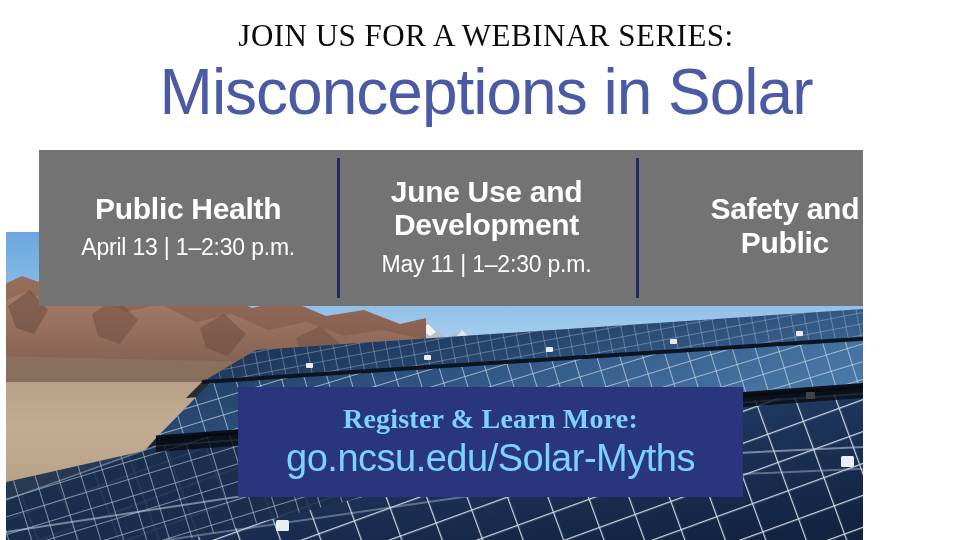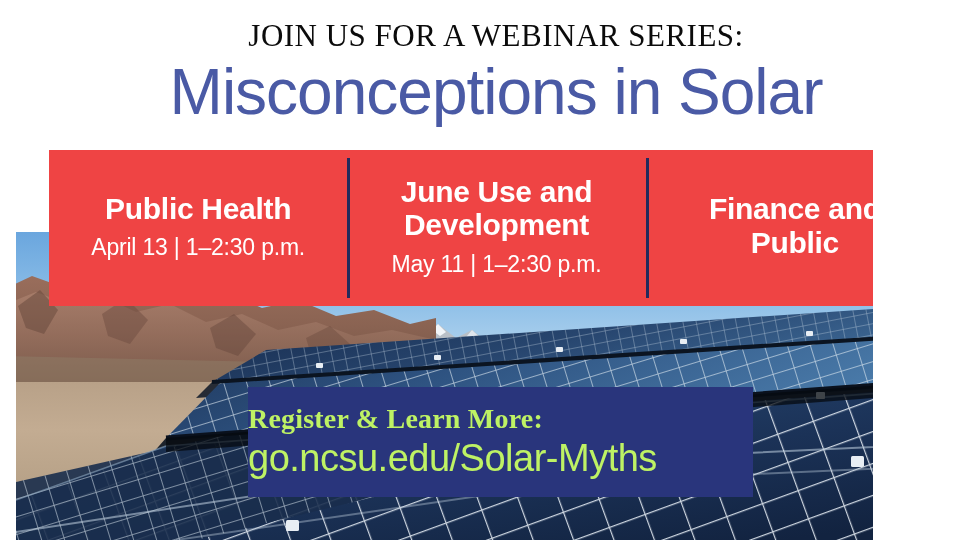--- a/index.html
+++ b/index.html
@@ -4,21 +4,21 @@
 <style>
   * { margin:0; padding:0; box-sizing:border-box; }
   html,body { width:960px; height:540px; overflow:hidden; }
   body {
     font-family:"Liberation Sans", sans-serif;
     background:#ffffff;
     position:relative;
   }
 
   
-  #stage { position:absolute; left:16px; top:0; width:857px; height:540px; overflow:hidden; background:#fff; }
+  #stage { position:absolute; left:6px; top:0; width:857px; height:540px; overflow:hidden; background:#fff; }
 
   
   .photo { position:absolute; left:0; top:232px; width:960px; height:308px; overflow:hidden; }
   .photo .sky {
     position:absolute; left:0; top:0; width:960px; height:130px;
     background:linear-gradient(#6aa6de 0%, #8fc0e8 55%, #b6d6ef 100%);
   }
   
   .peaks {
     position:absolute; left:330px; top:84px; width:330px; height:50px;
@@ -46,21 +46,21 @@
     position:absolute; left:0; top:58px; width:960px;
     text-align:center;
     font-family:"Liberation Sans", sans-serif;
     font-weight:normal; font-size:64px; letter-spacing:-1px;
     color:#4a5aa5; line-height:1.08; white-space:nowrap;
   }
 
   
   .panel {
     position:absolute; left:33px; top:150px; width:895px; height:156px;
-    background:#ef4444;
+    background:#737373;
     display:flex; align-items:stretch;
   }
   .session {
     flex:1 1 0; position:relative;
     display:flex; flex-direction:column; align-items:center; justify-content:center;
     padding:6px 8px 10px;
     color:#ffffff;
   }
   .session + .session::before {
     content:""; position:absolute; left:0; top:8px; bottom:8px; width:3px;
@@ -72,22 +72,22 @@
   }
   .s-date {
     margin-top:10px; font-size:23px; line-height:1.1;
     text-align:center; font-weight:normal; letter-spacing:-0.2px;
   }
 
   
   .regbox {
     position:absolute; left:232px; top:387px; width:505px; height:110px;
     background:#29357c;
-    display:flex; flex-direction:column; justify-content:center;
-    color:#bef264;
+    display:flex; flex-direction:column; align-items:center; justify-content:center;
+    color:#7dd3fc;
   }
   .reg-head {
     font-family:"Liberation Serif", "DejaVu Serif", serif;
     font-weight:bold; font-size:28px; letter-spacing:0.2px; line-height:1.1;
   }
   .reg-url {
     margin-top:2px;
     font-family:"Liberation Sans", sans-serif;
     font-weight:normal; font-size:38px; letter-spacing:-0.5px; line-height:1.12;
   }
@@ -218,21 +218,21 @@
     <div class="session">
       <div class="s-title">
         <span>June Use and</span><br>
         <span>Development</span>
       </div>
       <div class="s-date">May 11 | 1–2:30 p.m.</div>
     </div>
 
     <div class="session">
       <div class="s-title">
-        <span>Finance and</span><br>
+        <span>Safety and</span><br>
         <span>Public</span>
       </div>
     </div>
 
   </div>
 
   <div class="regbox">
     <div class="reg-head">Register &amp; Learn More:</div>
     <div class="reg-url">go.ncsu.edu/Solar-Myths</div>
   </div>

